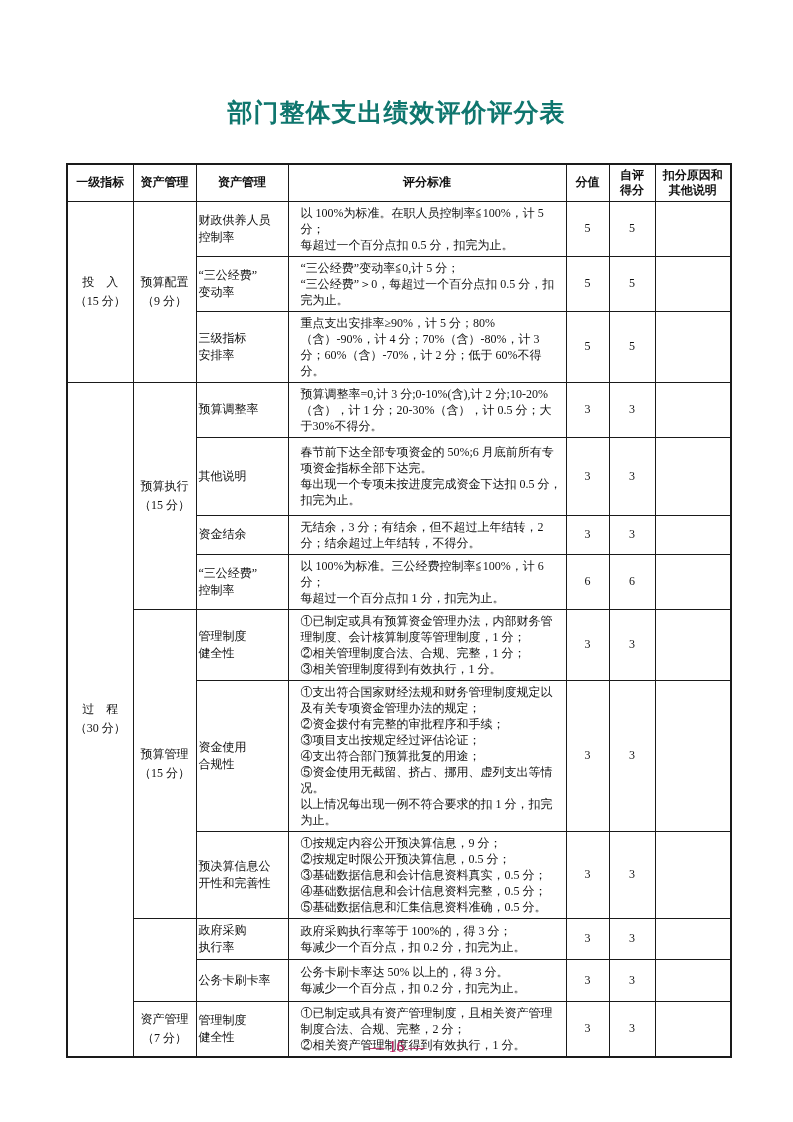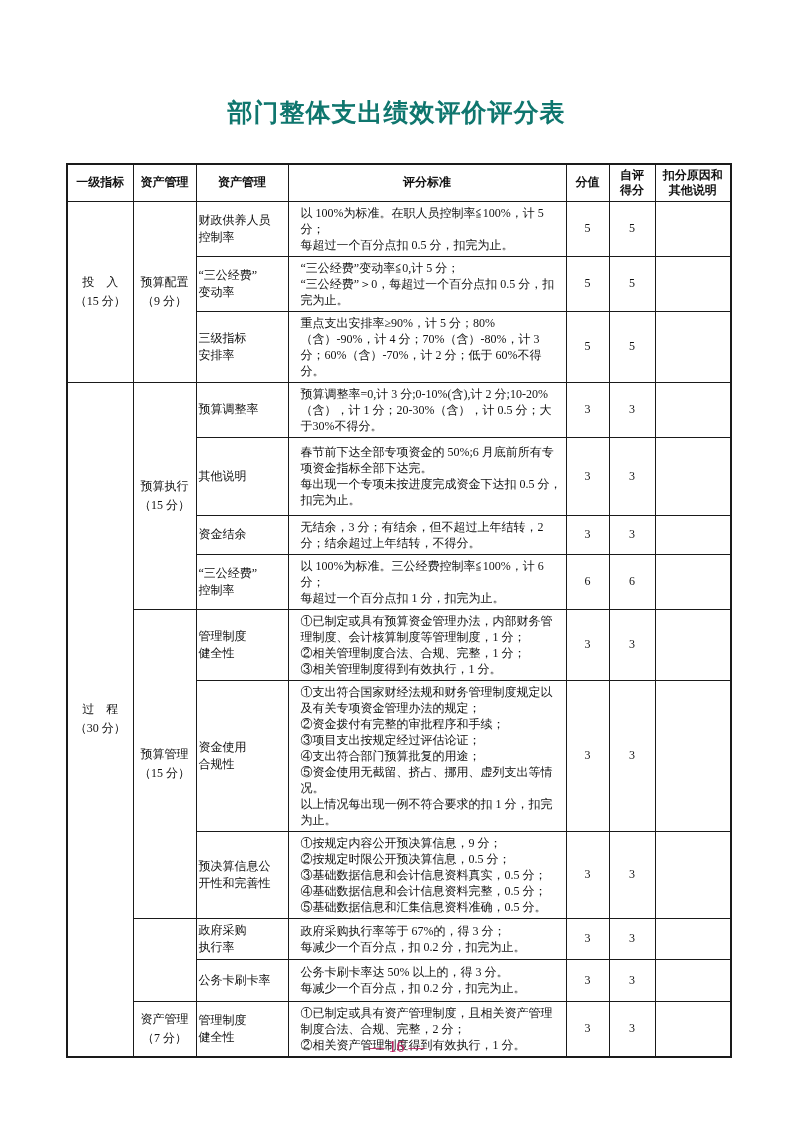--- a/index.html
+++ b/index.html
@@ -231,21 +231,21 @@
 ⑤基础数据信息和汇集信息资料准确，0.5 分。</td>
       <td class="num">3</td>
       <td class="num">3</td>
       <td class="ded"></td>
     </tr>
 
     <tr style="height:41px">
       <td class="grp" rowspan="2"></td>
       <td class="l3">政府采购
 执行率</td>
-      <td class="crit">政府采购执行率等于 67%的，得 3 分；
+      <td class="crit">政府采购执行率等于 100%的，得 3 分；
 每减少一个百分点，扣 0.2 分，扣完为止。</td>
       <td class="num">3</td>
       <td class="num">3</td>
       <td class="ded"></td>
     </tr>
 
     <tr style="height:42px">
       <td class="l3">公务卡刷卡率</td>
       <td class="crit">公务卡刷卡率达 50% 以上的，得 3 分。
 每减少一个百分点，扣 0.2 分，扣完为止。</td>

